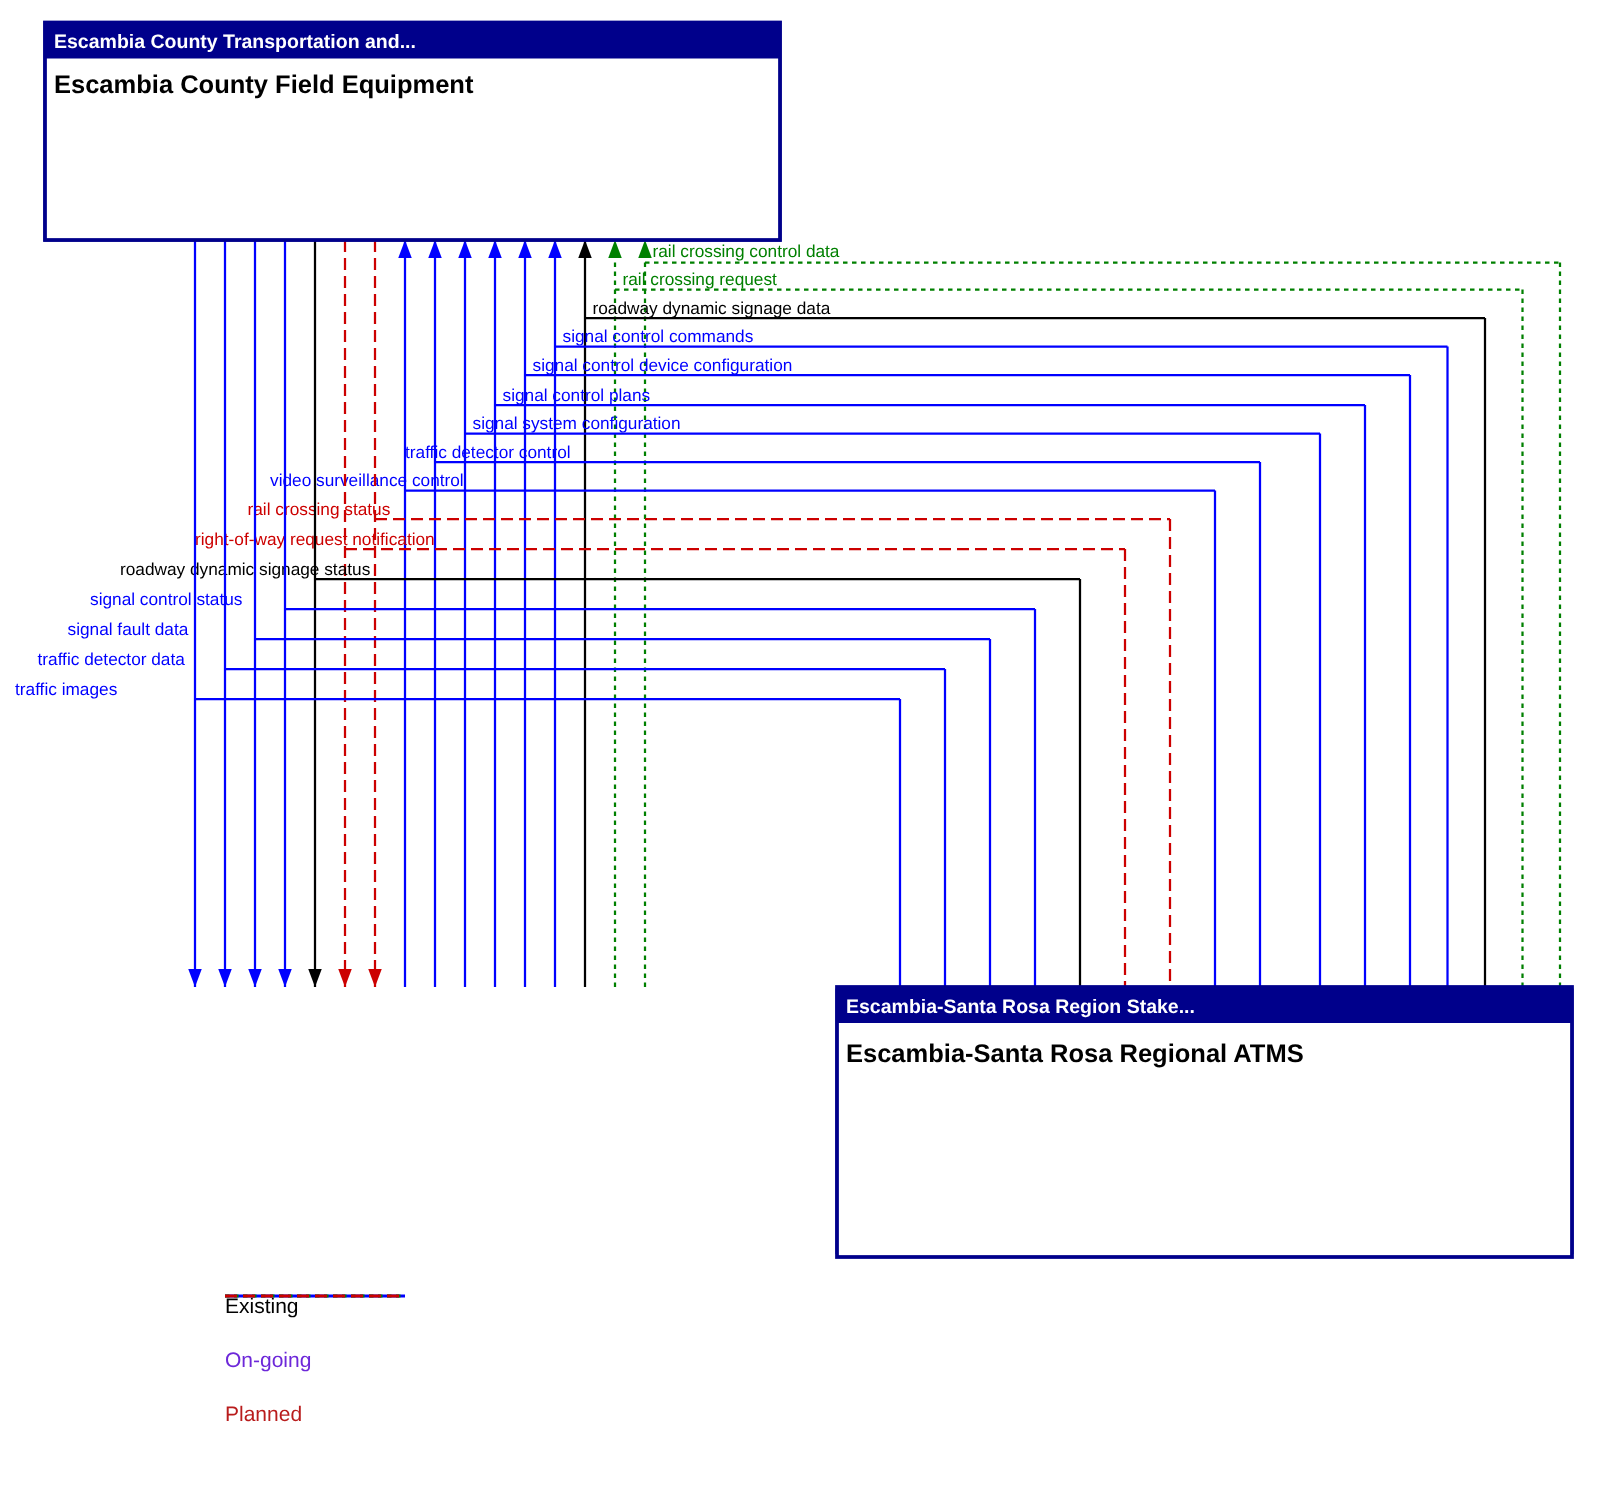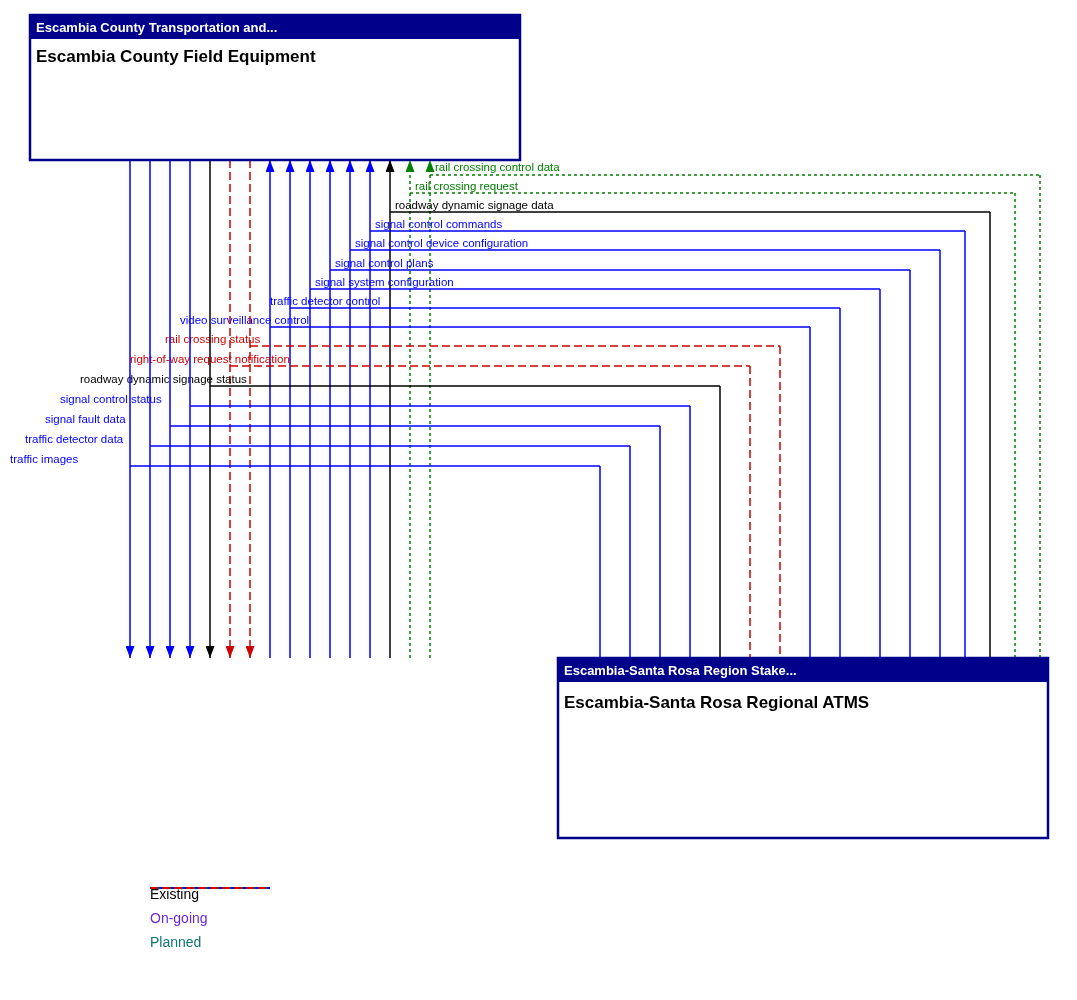--- a/index.html
+++ b/index.html
@@ -17,21 +17,21 @@
       top: 0; left: 0;
       width: 1077px;
       height: 1000px;
     }
     .legend-area {
       position: absolute;
       bottom: 50px;
       left: 150px;
       display: flex;
       flex-direction: column;
-      gap: 8px;
+      gap: 20px;
       justify-content: center;
     }
     .legend-item {
       display: flex;
       align-items: center;
       gap: 12px;
     }
     .legend-label {
       font-size: 14px;
     }
@@ -188,15 +188,15 @@
   <div class="legend-item">
     <svg width="120" height="4">
       <line x1="0" y1="2" x2="120" y2="2" stroke="green" stroke-width="2" stroke-dasharray="3,3"></line>
     </svg>
     <span class="legend-label" style="color:#6d28d9">On-going</span>
   </div>
   <div class="legend-item">
     <svg width="120" height="4">
       <line x1="0" y1="2" x2="120" y2="2" stroke="#cc0000" stroke-width="2" stroke-dasharray="8,4"></line>
     </svg>
-    <span class="legend-label" style="color:#0f766e">Planned</span>
+    <span class="legend-label" style="color:#b91c1c">Planned</span>
   </div>
 </div>
 
 </body></html>

